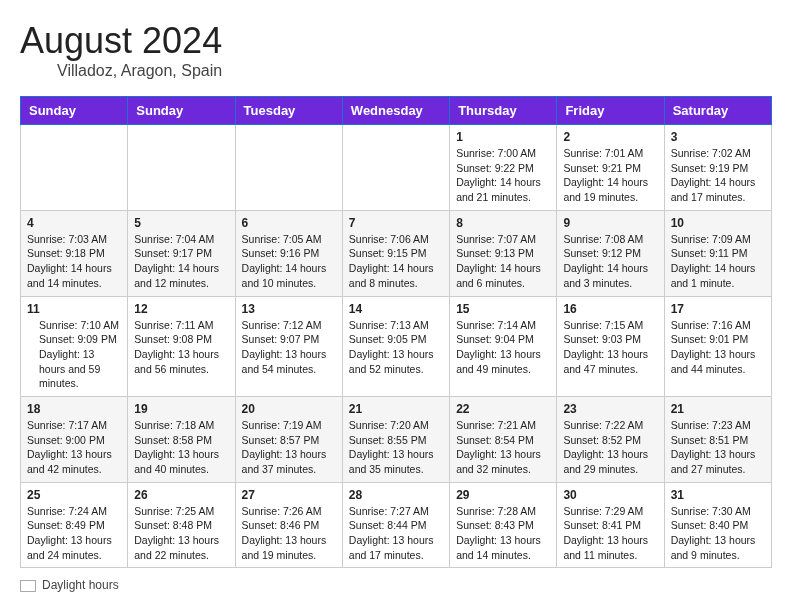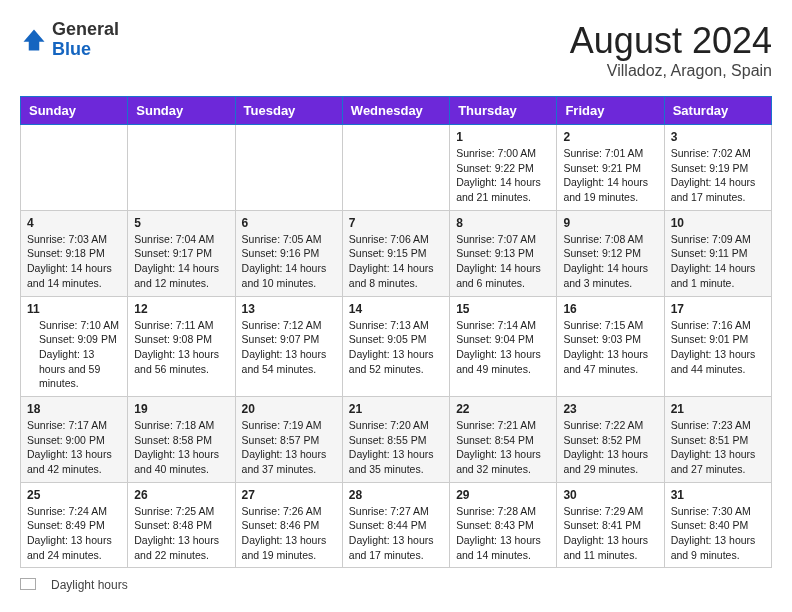--- a/index.html
+++ b/index.html
@@ -83,44 +83,35 @@
       color: #222;
     }
     .empty-cell {
       background: #fff !important;
     }
     .legend {
       margin-top: 10px;
       font-size: 12px;
       color: #444;
       display: flex;
-      align-items: flex-start;
-      gap: 15px;
+      align-items: flex-end;
+      gap: 6px;
     }
     .legend-color {
       width: 16px;
       height: 12px;
       background: #fff;
       border: 1px solid #aaa;
       display: inline-block;
     }
   </style>
 </head>
 <body>
 
 <div class="header-area">
-  <div class="logo">
-    <svg class="logo-icon" viewBox="0 0 32 32" xmlns="http://www.w3.org/2000/svg">
-      <polygon points="16,4 28,18 22,18 22,28 10,28 10,18 4,18" fill="#1565C0"></polygon>
-    </svg>
-    <div class="logo-text">
-      <span class="logo-general">General</span><br>
-      <span class="logo-blue">Blue</span>
-    </div>
-  </div>
   <div class="title-area">
     <div class="month-year">August 2024</div>
     <div class="location">Villadoz, Aragon, Spain</div>
   </div>
 </div>
 
 <table class="calendar-table">
   <thead>
     <tr id="header-row">
         <th>Sunday</th>

